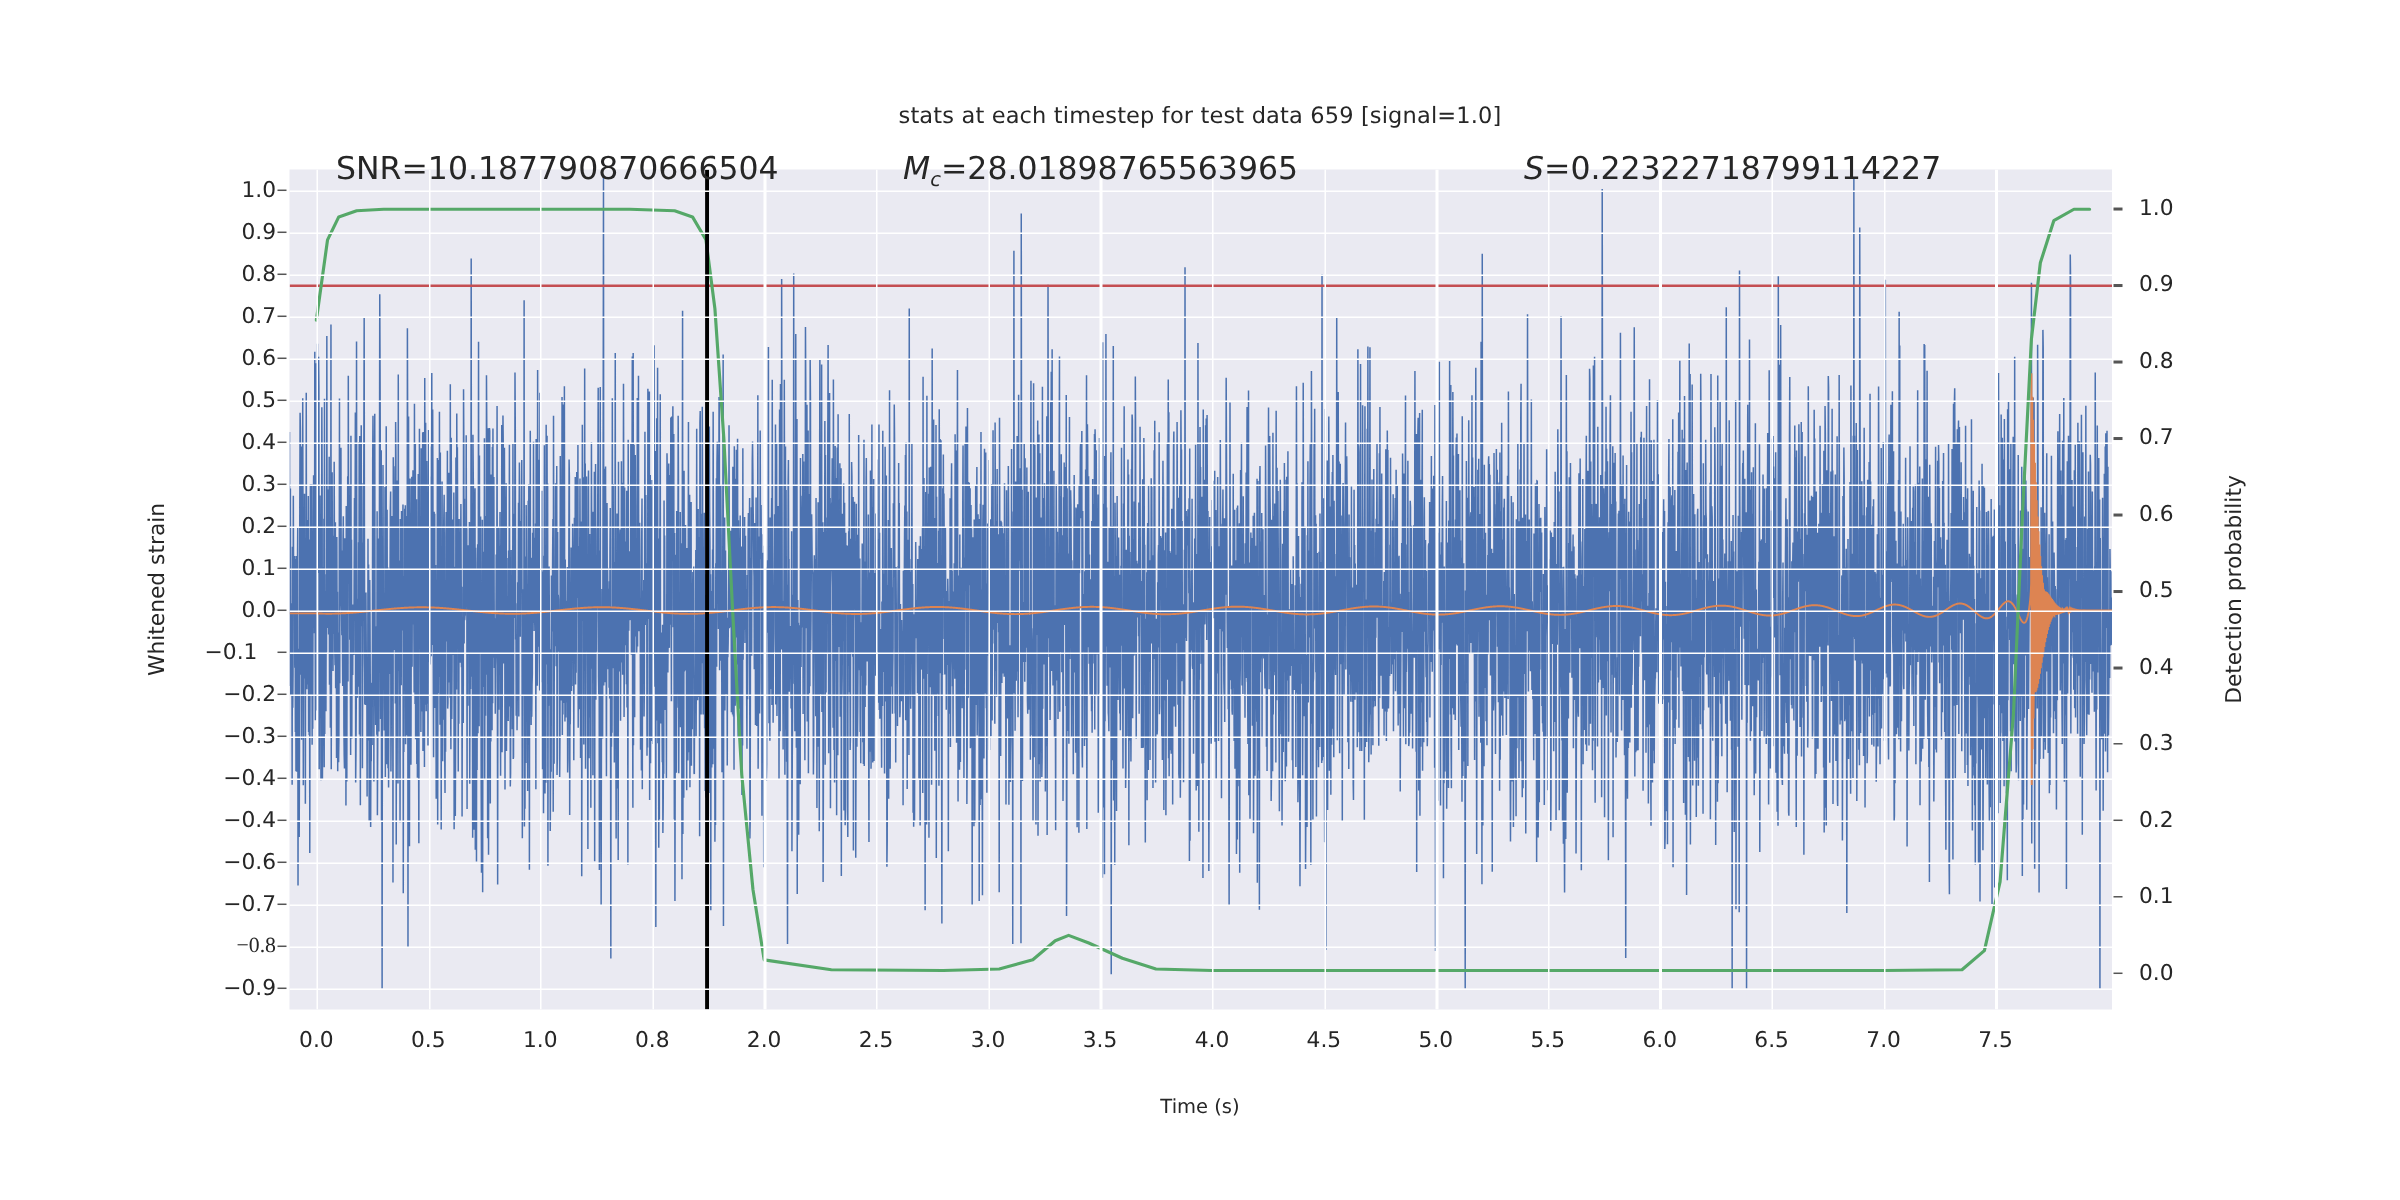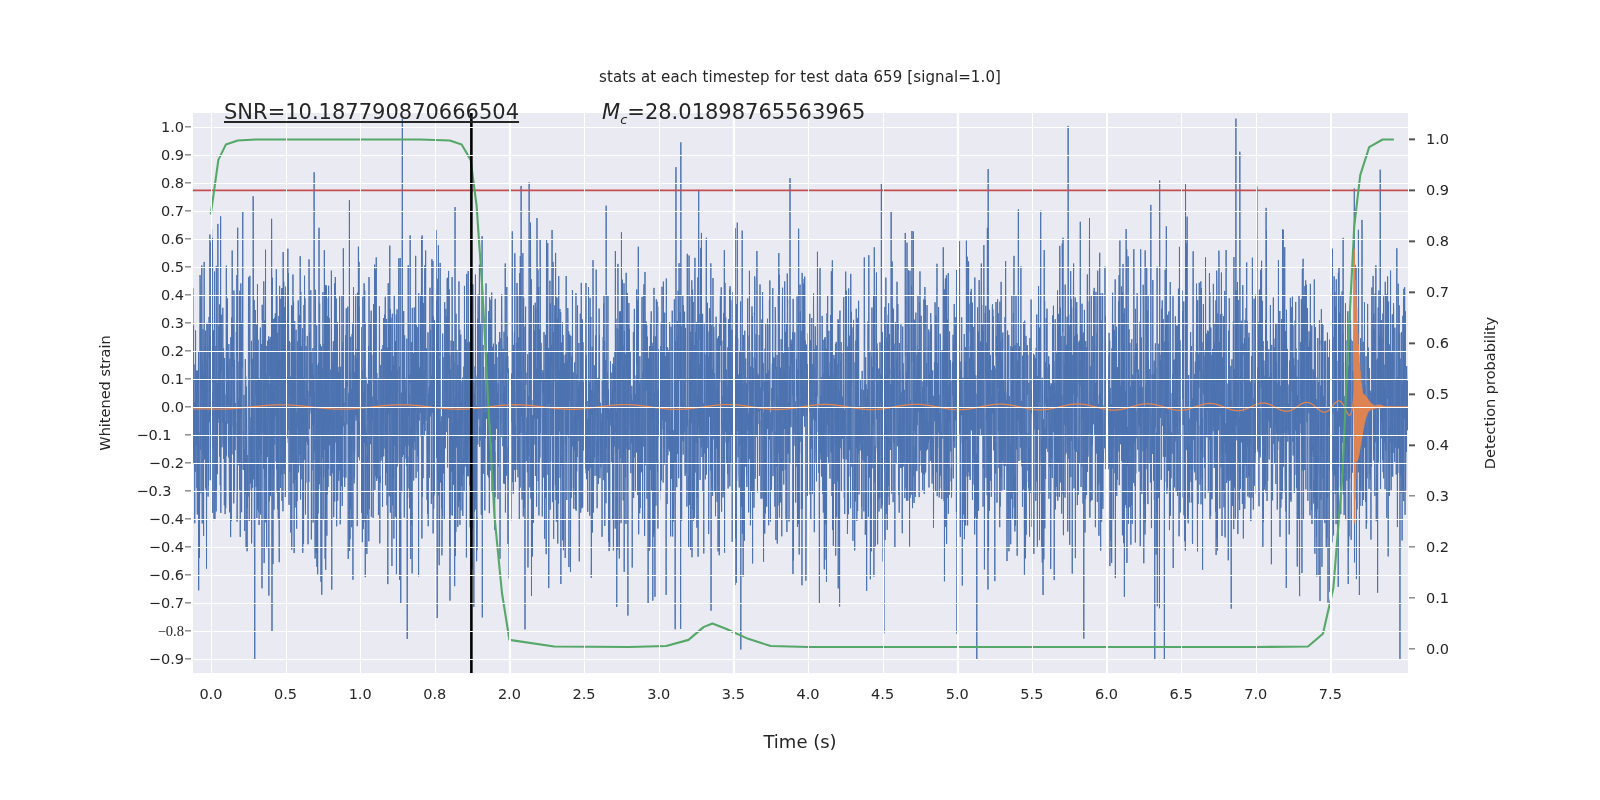--- a/index.html
+++ b/index.html
@@ -30,21 +30,21 @@
   .tickmark-r{position:absolute;width:6px;height:1.3px;background:#555;left:1409px;
       transform:translateY(-50%);}
   .xtick{position:absolute;top:686px;font-size:14.5px;color:#262626;
       transform:translateX(-50%);}
 
   
   #ylabel-left{position:absolute;left:105px;top:393px;font-size:14.5px;color:#262626;
       transform:translate(-50%,-50%) rotate(-90deg);white-space:nowrap;}
   #ylabel-right{position:absolute;left:1490px;top:393px;font-size:14.5px;color:#262626;
       transform:translate(-50%,-50%) rotate(-90deg);white-space:nowrap;}
-  #xlabel{position:absolute;left:800px;top:731px;font-size:18px;color:#262626;
+  #xlabel{position:absolute;left:800px;top:731px;font-size:13px;color:#262626;
       transform:translateX(-50%);white-space:nowrap;}
 
   
   .annot{position:absolute;top:100px;font-size:21px;color:#262626;white-space:nowrap;}
   .annot .it{font-style:italic;}
   .annot sub{font-size:13px;font-style:italic;}
 
   
   #legend{position:absolute;left:1091px;top:653px;background:#fbfbfc;
       border:1px solid #d8d8e0;border-radius:3px;padding:5px 10px 6px 8px;}
@@ -112,22 +112,23 @@
       </g>
       <g>
         <path id="prob-path" fill="none" stroke="#55a868" stroke-width="2.1" stroke-linejoin="round" stroke-linecap="round" d="M17.91,100.38L25.37,46.88L32.84,31.59L44.78,27.52L62.69,26.50L107.47,26.50L167.17,26.50L226.88,26.50L256.73,27.52L268.67,31.59L277.63,46.88L283.60,92.74L289.57,179.36L295.54,296.56L301.51,403.57L308.97,480.00L316.44,526.88L361.22,533.50L435.85,534.01L473.16,532.99L495.55,526.88L510.48,514.14L519.43,510.57L532.87,515.67L555.26,525.86L577.65,532.99L614.96,534.01L764.23,534.01L913.49,534.01L1062.75,534.01L1114.99,533.50L1129.92,520.76L1140.37,474.90L1149.32,362.80L1155.29,230.32L1161.27,113.12L1167.24,62.17L1176.19,34.14L1189.63,26.50L1200.07,26.50"></path>
       </g>
       <g>
         <line id="marker-line" stroke="#000000" stroke-width="2.6" x1="278.3753071253072" x2="278.3753071253072" y1="0" y2="560"></line>
       </g>
     </svg>
   </div>
 
-  <div class="annot" style="left:224px;text-decoration:underline;"><span>SNR=10.187790870666504</span></div>
+  <div class="annot" style="left:224px;"><span>SNR=10.187790870666504</span></div>
   <div class="annot" style="left:602px;"><span class="it">M</span><sub>c</sub>=<span>28.01898765563965</span></div>
+  <div class="annot" style="left:1016px;"><span class="it">S</span>=<span>0.22322718799114227</span></div>
 
   <div id="ticklayer">
       <div class="xtick" style="left: 210.912px;">0.0</div>
       <div class="xtick" style="left: 285.543px;">0.5</div>
       <div class="xtick" style="left: 360.174px;">1.0</div>
       <div class="xtick" style="left: 434.806px;">0.8</div>
       <div class="xtick" style="left: 509.437px;">2.0</div>
       <div class="xtick" style="left: 584.069px;">2.5</div>
       <div class="xtick" style="left: 658.7px;">3.0</div>
       <div class="xtick" style="left: 733.332px;">3.5</div>
@@ -158,21 +159,21 @@
       <div class="ytick-left" style="top: 351px;">0.2</div>
       <div class="tickmark-l" style="top: 351px;"></div>
       <div class="ytick-left" style="top: 379px;">0.1</div>
       <div class="tickmark-l" style="top: 379px;"></div>
       <div class="ytick-left" style="top: 407px;">0.0</div>
       <div class="tickmark-l" style="top: 407px;"></div>
       <div class="ytick-left" style="top: 435px; text-align: center;">−0.1</div>
       <div class="tickmark-l" style="top: 435px;"></div>
       <div class="ytick-left" style="top: 463px;">−0.2</div>
       <div class="tickmark-l" style="top: 463px;"></div>
-      <div class="ytick-left" style="top: 491px; text-align: center;">−0.3</div>
+      <div class="ytick-left" style="top: 491px;">−0.3</div>
       <div class="tickmark-l" style="top: 491px;"></div>
       <div class="ytick-left" style="top: 519px;">−0.4</div>
       <div class="tickmark-l" style="top: 519px;"></div>
       <div class="ytick-left" style="top: 547px;">−0.4</div>
       <div class="tickmark-l" style="top: 547px;"></div>
       <div class="ytick-left" style="top: 575px;">−0.6</div>
       <div class="tickmark-l" style="top: 575px;"></div>
       <div class="ytick-left" style="top: 603px;">−0.7</div>
       <div class="tickmark-l" style="top: 603px;"></div>
       <div class="ytick-left" style="top: 631px; font-family: Liberation Serif, serif;">−0.8</div>

